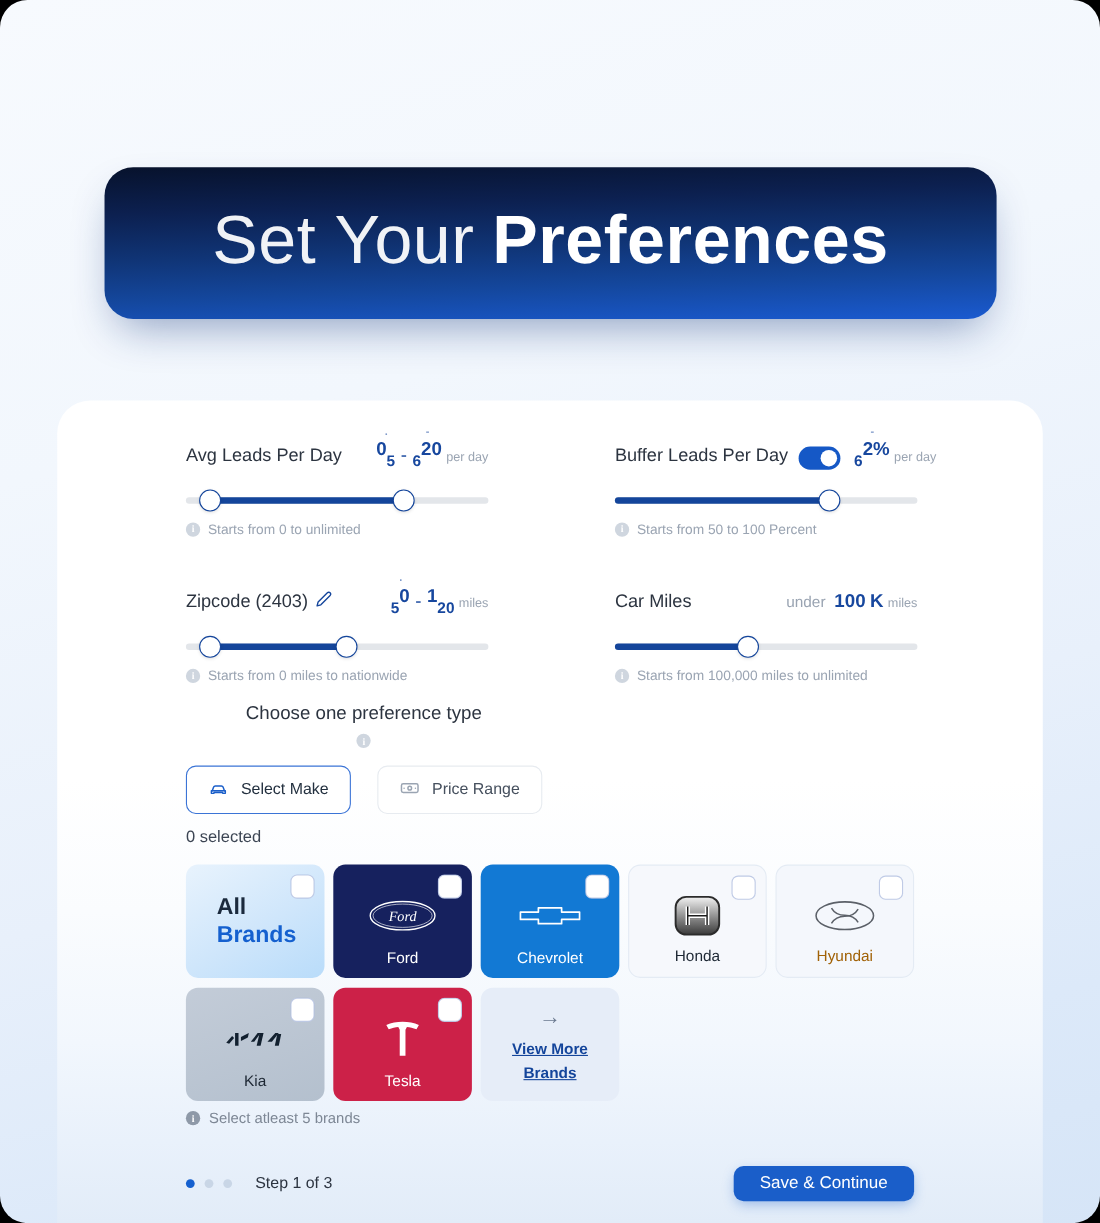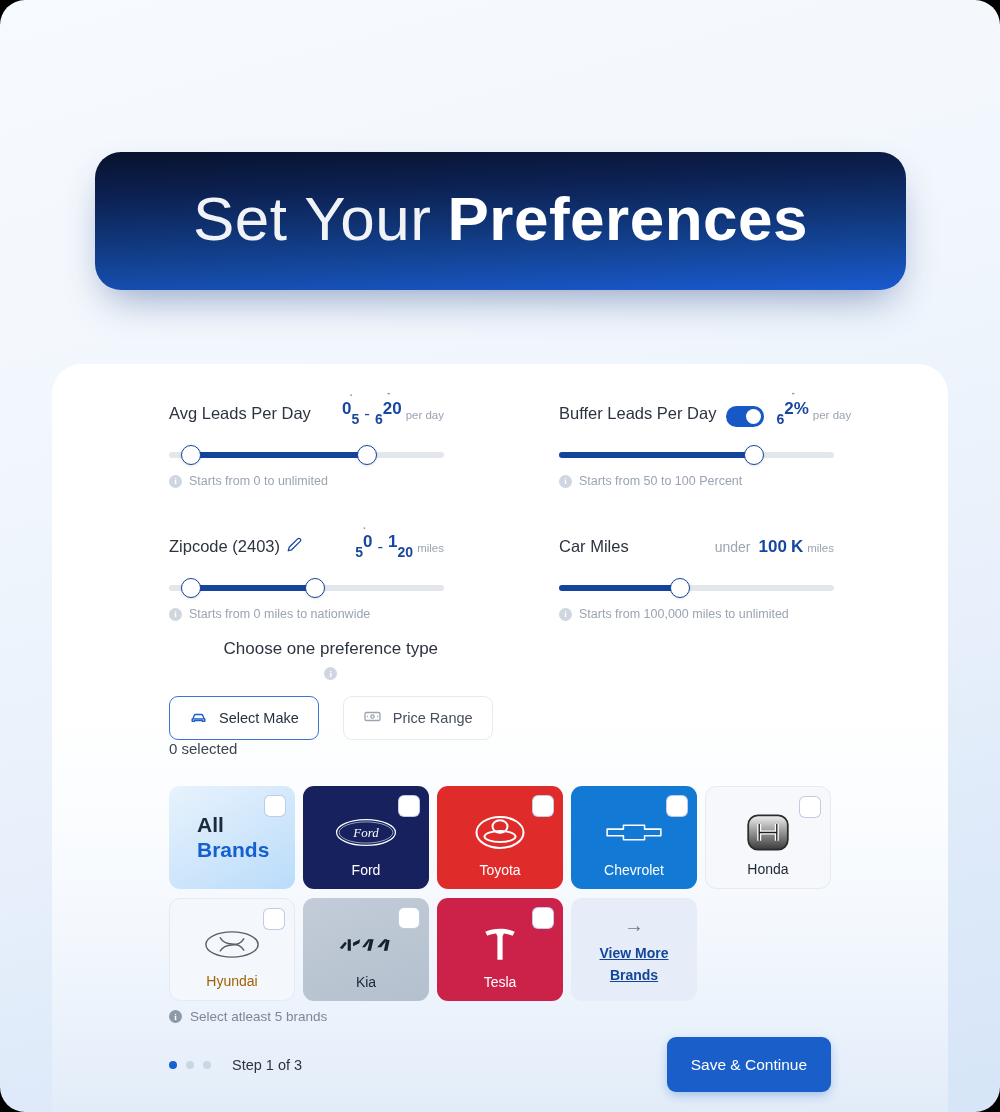--- a/index.html
+++ b/index.html
@@ -194,21 +194,21 @@
     border-radius: 9px;
     font-size: 14.5px;
     background: #ffffff;
     cursor: pointer;
   }
   .pref-btn.active { border: 1.5px solid #3b74d6; color: #23303f; }
   .pref-btn.idle   { border: 1.5px solid #e7ebf0; color: #46505e; }
 
   
   .sel-count {
-    position: absolute; top: 376px; left: 117px;
+    position: absolute; top: 388px; left: 117px;
     font-size: 15px; color: #3c4553;
   }
   .brand-grid {
     position: absolute; top: 422px; left: 117px;
     display: grid;
     grid-template-columns: repeat(5, 126px);
     column-gap: 8px;
     row-gap: 9px;
   }
   .brand {
@@ -296,21 +296,21 @@
   .steps { display: flex; align-items: center; gap: 9px; }
   .dot { width: 8px; height: 8px; border-radius: 50%; background: #c9d6e6; }
   .dot.on { background: #1560cf; }
   .step-txt { margin-left: 21px; font-size: 14.5px; color: #2c3440; }
   .save-btn {
     margin-left: auto;
     background: #1a5ec9;
     color: #ffffff;
     border: none;
     border-radius: 9px;
-    height: 55px;
+    height: 32px;
     padding: 0 24px;
     font-size: 15.5px;
     font-family: "Liberation Sans", sans-serif;
     cursor: pointer;
     box-shadow: 0 4px 12px -2px rgba(26,94,201,0.4);
   }
   .pencil { margin-left: 7px; display: inline-flex; vertical-align: -3px; }
 </style>
 </head>
 <body>
@@ -482,31 +482,20 @@
         <span class="logo">
           <svg width="62" height="28" viewBox="0 0 120 54">
               <ellipse cx="60" cy="27" rx="57" ry="25" fill="none" stroke="#ffffff" stroke-width="2.4"></ellipse>
               <ellipse cx="60" cy="27" rx="52" ry="20.5" fill="none" stroke="#ffffff" stroke-width="1.1"></ellipse>
               <text x="60" y="36" text-anchor="middle" font-family="Liberation Serif, serif" font-size="25" font-style="italic" fill="#ffffff">Ford</text>
             </svg>
         </span>
         <span class="bname">Ford</span>
       </div>
 
-      <div class="brand b-toyota">
-        <span class="cb"></span>
-        <span class="logo">
-          <svg width="50" height="34" viewBox="0 0 100 68">
-              <ellipse cx="50" cy="34" rx="47" ry="31" fill="none" stroke="#ffffff" stroke-width="4"></ellipse>
-              <ellipse cx="50" cy="22" rx="15" ry="12.5" fill="none" stroke="#ffffff" stroke-width="4"></ellipse>
-              <ellipse cx="50" cy="42" rx="31" ry="11" fill="none" stroke="#ffffff" stroke-width="4"></ellipse>
-            </svg>
-        </span>
-        <span class="bname">Toyota</span>
-      </div>
 
       <div class="brand b-chev">
         <span class="cb"></span>
         <span class="logo">
           <svg width="58" height="24" viewBox="0 0 120 50">
               <path d="M4 18h34V10h44v8h34v14H82v8H38v-8H4z" fill="none" stroke="#ffffff" stroke-width="3.2" stroke-linejoin="round"></path>
             </svg>
         </span>
         <span class="bname">Chevrolet</span>
       </div>

